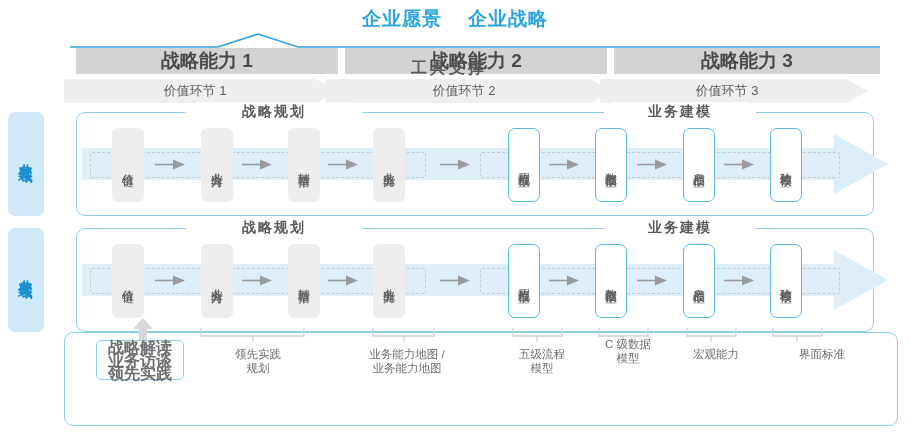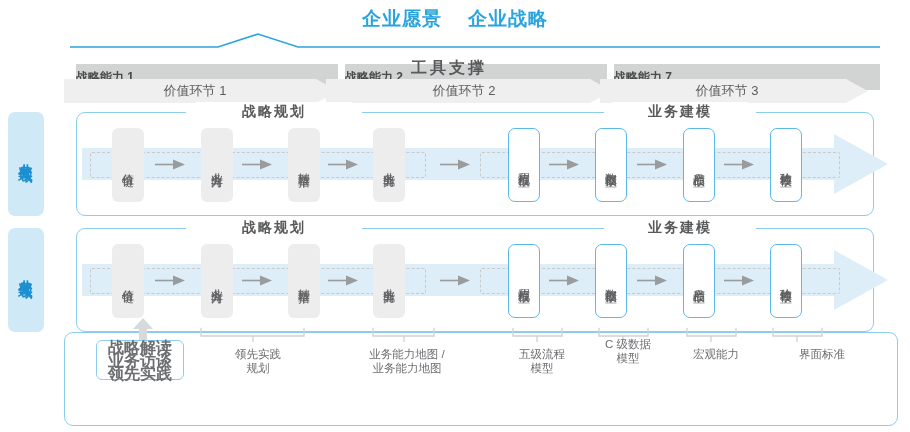--- a/index.html
+++ b/index.html
@@ -20,22 +20,22 @@
   .title-txt {
     color:#2aa4dc; font-size:19px; font-weight:bold; letter-spacing:1px;
   }
 
   
   #caret-line { position:absolute; left:70px; top:33px; width:810px; height:18px; }
 
   
   #cap-bar { position:absolute; left:76px; top:48px; width:804px; height:26px; display:flex; }
   .cap-cell {
-    background:#d2d4d4; color:#4a4a4a; font-size:12px; font-weight:bold;
-    display:flex; align-items:center; justify-content:flex-start; height:26px;margin-top:16px;
+    background:#d2d4d4; color:#4a4a4a; font-size:19px; font-weight:bold;
+    display:flex; align-items:center; justify-content:center; height:26px;
   }
   .cap-gap { width:7px; background:#fff; }
 
   
   #val-bar { position:absolute; left:64px; top:79px; width:804px; height:24px; }
   .val-cell {
     position:absolute; top:0; height:24px;
     display:flex; align-items:center; justify-content:center;
     color:#5c5c5c; font-size:13px;
   }
@@ -140,21 +140,21 @@
 <div id="cap-bar">
   <div class="cap-cell" style="width:262px">
     <span>战略能力 1</span>
   </div>
   <div class="cap-gap"></div>
   <div class="cap-cell" style="width:262px">
     <span>战略能力 2</span>
   </div>
   <div class="cap-gap"></div>
   <div class="cap-cell" style="width:266px">
-    <span>战略能力 7</span>
+    <span>战略能力 3</span>
   </div>
 </div>
 
 <div id="val-bar">
   <svg style="position:absolute;left:0;top:0" width="804" height="24">
     <polygon points="0,0 252,0 274,12 252,24 0,24" fill="#efefef"></polygon>
     <polygon points="262,0 526,0 548,12 526,24 262,24" fill="#efefef"></polygon>
     <polygon points="536,0 782,0 804,12 782,24 536,24" fill="#efefef"></polygon>
   </svg>
   <div class="val-cell" style="left:0;width:262px">

